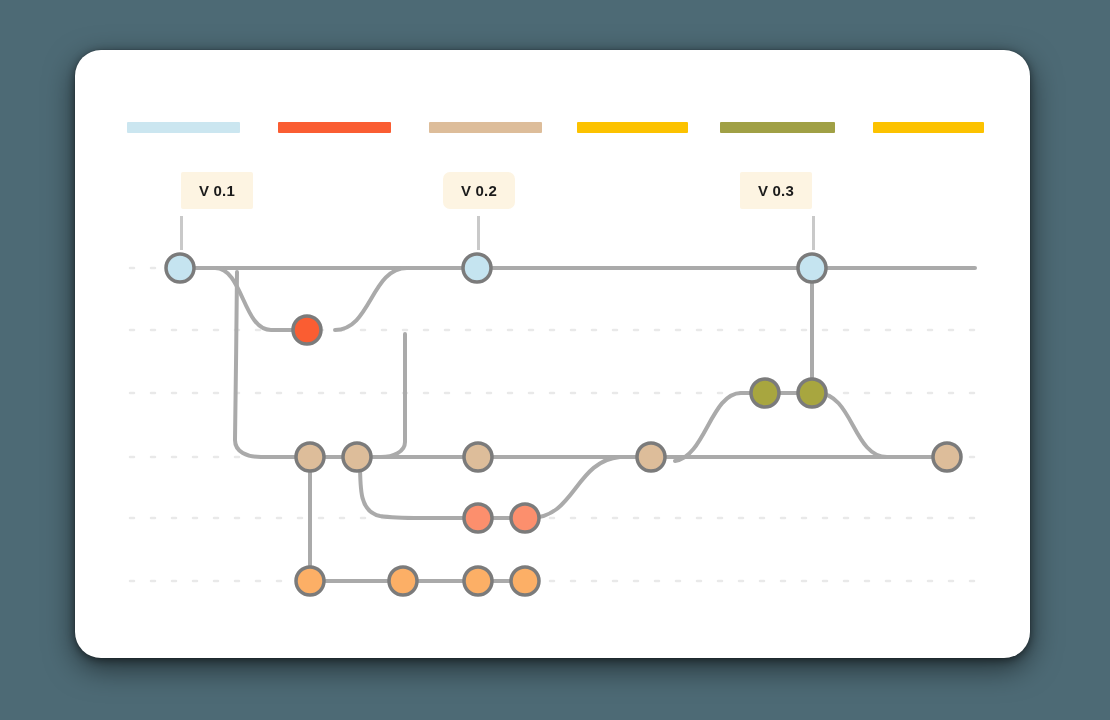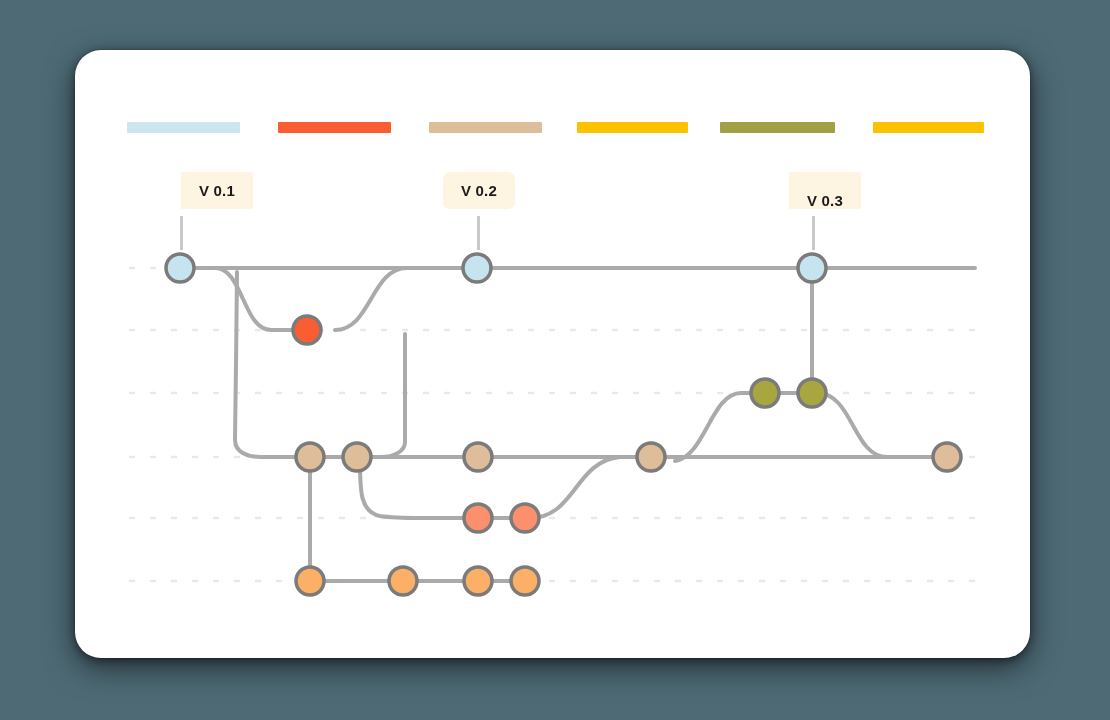--- a/index.html
+++ b/index.html
@@ -156,19 +156,19 @@
 
   <div id="tags-layer">
       <div class="version-tag" style="left: 106px; top: 122px;">
         <span>V 0.1</span>
       </div>
       <div class="version-stem" style="left: 105px; top: 166px; height: 34px;"></div>
       <div class="version-tag" style="left: 368px; top: 122px; border-radius: 7px;">
         <span>V 0.2</span>
       </div>
       <div class="version-stem" style="left: 402px; top: 166px; height: 34px;"></div>
-      <div class="version-tag" style="left: 714px; top: 122px; align-items: flex-end;">
+      <div class="version-tag" style="left: 665px; top: 122px;">
         <span>V 0.3</span>
       </div>
       <div class="version-stem" style="left: 737px; top: 166px; height: 34px;"></div>
     </div>
 
 </div>
 
 </body></html>

